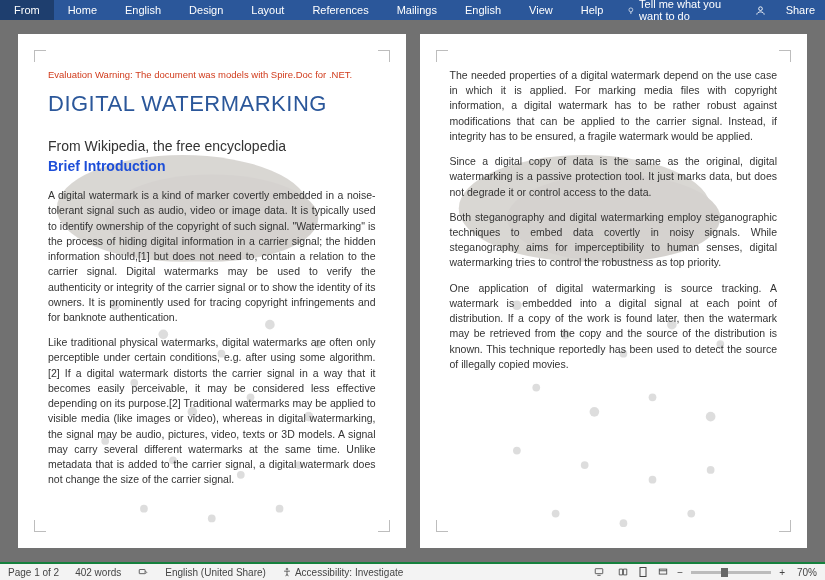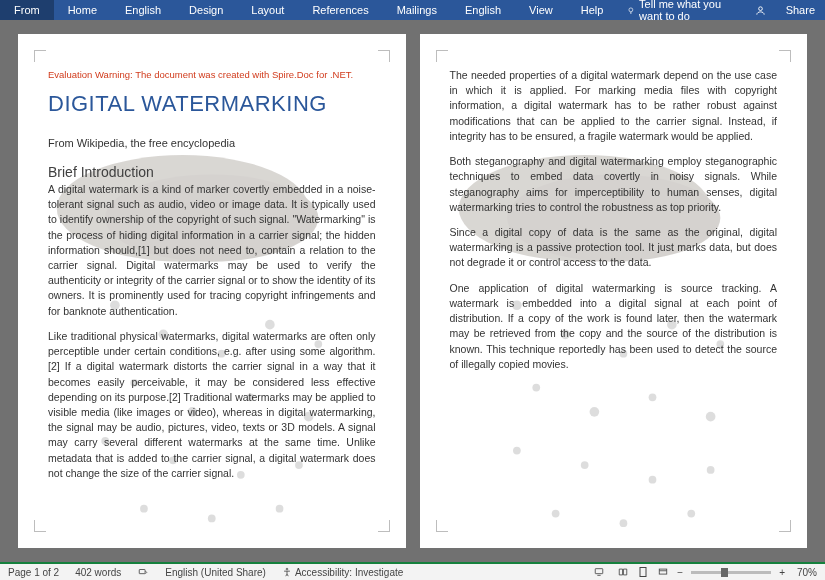--- a/index.html
+++ b/index.html
@@ -7,22 +7,22 @@
 .ribbon { height:20px; background:#2b579a; display:flex; align-items:center; color:#fff; font-size:11px; }
 .ribbon-tab { padding:0 14px; height:100%; display:flex; align-items:center; cursor:pointer; }
 .ribbon-tab.file { background:#1e3e6e; }
 .ribbon-tell { display:flex; align-items:center; gap:4px; padding:0 10px; }
 .ribbon-spacer { flex:1; }
 .ribbon-share { display:flex; align-items:center; gap:20px; padding:0 10px; }
 .doc-area { position:absolute; top:20px; bottom:18px; left:0; right:0; background:#717171; padding:14px 18px; display:flex; gap:14px; overflow:hidden; }
 .page { background:#fff; flex:1; position:relative; padding:34px 30px 30px 30px; font-size:10.5px; color:#333; line-height:1.45; overflow:hidden; }
 .warn { color:#d13b1c; font-size:9.5px; margin-bottom:6px; }
 .title { font-size:22px; font-weight:300; color:#2b579a; letter-spacing:0.5px; margin-bottom:16px; }
-.sub { font-size:11px; color:#333; margin-bottom:10px; }
-.h2 { font-size:14px; font-weight:400; color:#404040; margin-bottom:0; }
+.sub { font-size:14px; color:#333; }
+.h2 { font-size:14px; font-weight:700; color:#1d4ed8; margin-bottom:12px; }
 .para { text-align:justify; margin-bottom:10px; }
 .crop { position:absolute; width:12px; height:12px; border-color:#bdbdbd; }
 .crop.tl { top:16px; left:16px; border-top:1px solid #bdbdbd; border-left:1px solid #bdbdbd; }
 .crop.tr { top:16px; right:16px; border-top:1px solid #bdbdbd; border-right:1px solid #bdbdbd; }
 .crop.bl { bottom:16px; left:16px; border-bottom:1px solid #bdbdbd; border-left:1px solid #bdbdbd; }
 .crop.br { bottom:16px; right:16px; border-bottom:1px solid #bdbdbd; border-right:1px solid #bdbdbd; }
 .status { position:absolute; bottom:0; left:0; right:0; height:18px; background:#f3f3f3; border-top:2px solid #15803d; display:flex; align-items:center; font-size:10px; color:#444; }
 .status-item { padding:0 8px; display:flex; align-items:center; gap:3px; }
 .status-spacer { flex:1; }
 .view-btn { width:18px; height:14px; display:flex; align-items:center; justify-content:center; margin:0 1px; }
@@ -84,21 +84,21 @@
         <circle cx="290" cy="445" r="4" fill="#888"></circle>
       <circle cx="130" cy="490" r="4" fill="#888"></circle>
         <circle cx="200" cy="500" r="4" fill="#888"></circle>
         <circle cx="270" cy="490" r="4" fill="#888"></circle>
     </svg>
     <div class="crop tl"></div>
     <div class="crop tr"></div>
     <div class="crop bl"></div>
     <div class="crop br"></div>
     <div style="position:relative">
-      <div class="warn">Evaluation Warning: The document was created with Spire.Doc for .NET.</div>
+      <div class="warn">Evaluation Warning: The document was models with Spire.Doc for .NET.</div>
       <div class="title">DIGITAL WATERMARKING</div>
       <div class="sub">From Wikipedia, the free encyclopedia</div>
       <div class="h2">Brief Introduction</div>
       <div class="para">A digital watermark is a kind of marker covertly embedded in a noise-tolerant signal such as audio, video or image data. It is typically used to identify ownership of the copyright of such signal. "Watermarking" is the process of hiding digital information in a carrier signal; the hidden information should,[1] but does not need to, contain a relation to the carrier signal. Digital watermarks may be used to verify the authenticity or integrity of the carrier signal or to show the identity of its owners. It is prominently used for tracing copyright infringements and for banknote authentication.</div>
       <div class="para">Like traditional physical watermarks, digital watermarks are often only perceptible under certain conditions, e.g. after using some algorithm.[2] If a digital watermark distorts the carrier signal in a way that it becomes easily perceivable, it may be considered less effective depending on its purpose.[2] Traditional watermarks may be applied to visible media (like images or video), whereas in digital watermarking, the signal may be audio, pictures, video, texts or 3D models. A signal may carry several different watermarks at the same time. Unlike metadata that is added to the carrier signal, a digital watermark does not change the size of the carrier signal.</div>
     </div>
   </div>
 
   <div class="page">
     <svg class="wm-bg" viewBox="0 0 400 540" preserveAspectRatio="xMidYMin slice">
@@ -120,22 +120,22 @@
       <circle cx="140" cy="495" r="4" fill="#888"></circle>
         <circle cx="210" cy="505" r="4" fill="#888"></circle>
         <circle cx="280" cy="495" r="4" fill="#888"></circle>
     </svg>
     <div class="crop tl"></div>
     <div class="crop tr"></div>
     <div class="crop bl"></div>
     <div class="crop br"></div>
     <div style="position:relative">
       <div class="para">The needed properties of a digital watermark depend on the use case in which it is applied. For marking media files with copyright information, a digital watermark has to be rather robust against modifications that can be applied to the carrier signal. Instead, if integrity has to be ensured, a fragile watermark would be applied.</div>
+      <div class="para">Since a digital copy of data is the same as the original, digital watermarking is a passive protection tool. It just marks data, but does not degrade it or control access to the data.</div>
       <div class="para">Both steganography and digital watermarking employ steganographic techniques to embed data covertly in noisy signals. While steganography aims for imperceptibility to human senses, digital watermarking tries to control the robustness as top priority.</div>
-      <div class="para">Since a digital copy of data is the same as the original, digital watermarking is a passive protection tool. It just marks data, but does not degrade it or control access to the data.</div>
       <div class="para">One application of digital watermarking is source tracking. A watermark is embedded into a digital signal at each point of distribution. If a copy of the work is found later, then the watermark may be retrieved from the copy and the source of the distribution is known. This technique reportedly has been used to detect the source of illegally copied movies.</div>
     </div>
   </div>
 
 </div>
 
 <div class="status">
   <div class="status-item">Page 1 of 2</div>
   <div class="status-item">402 words</div>
   <div class="status-item">

